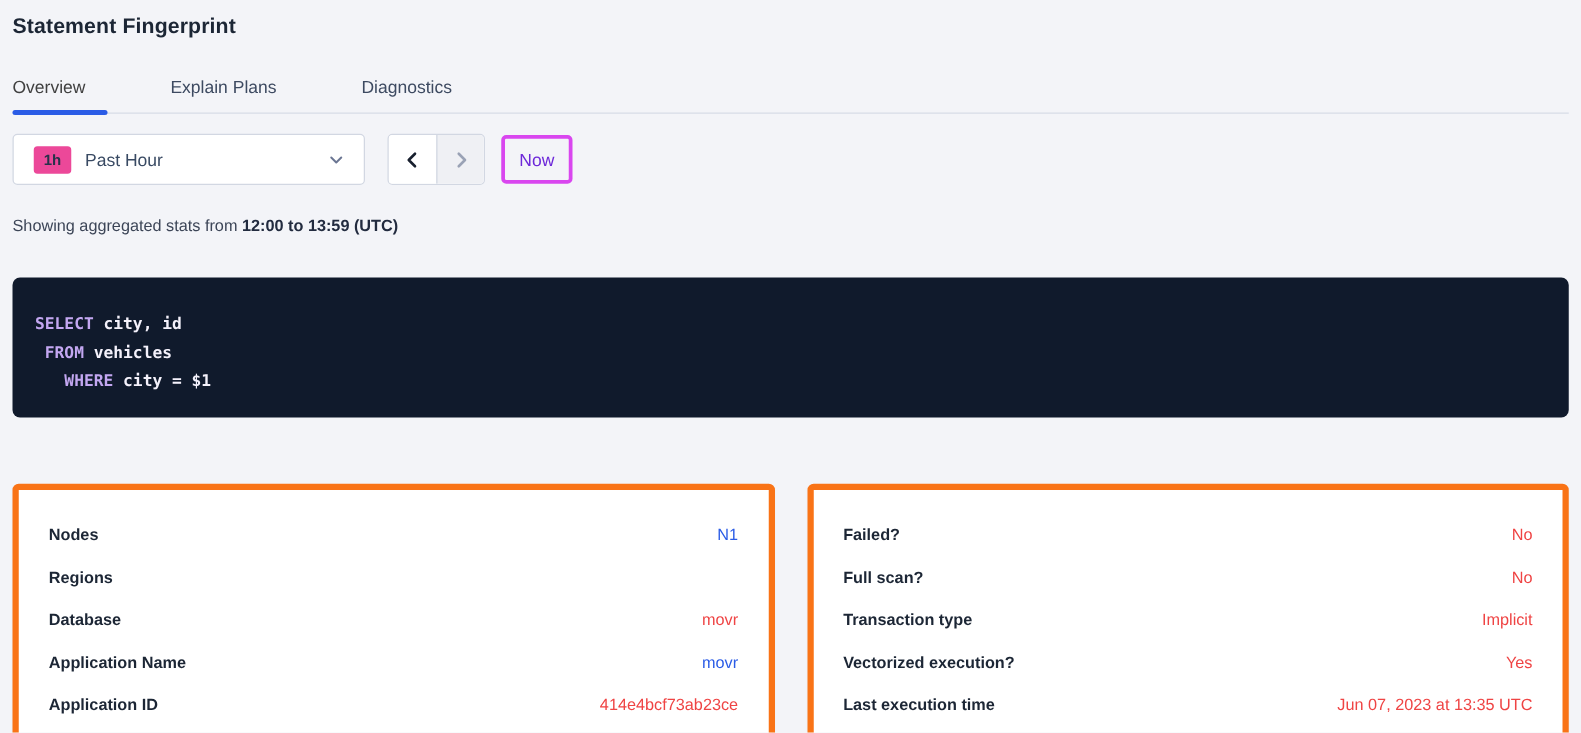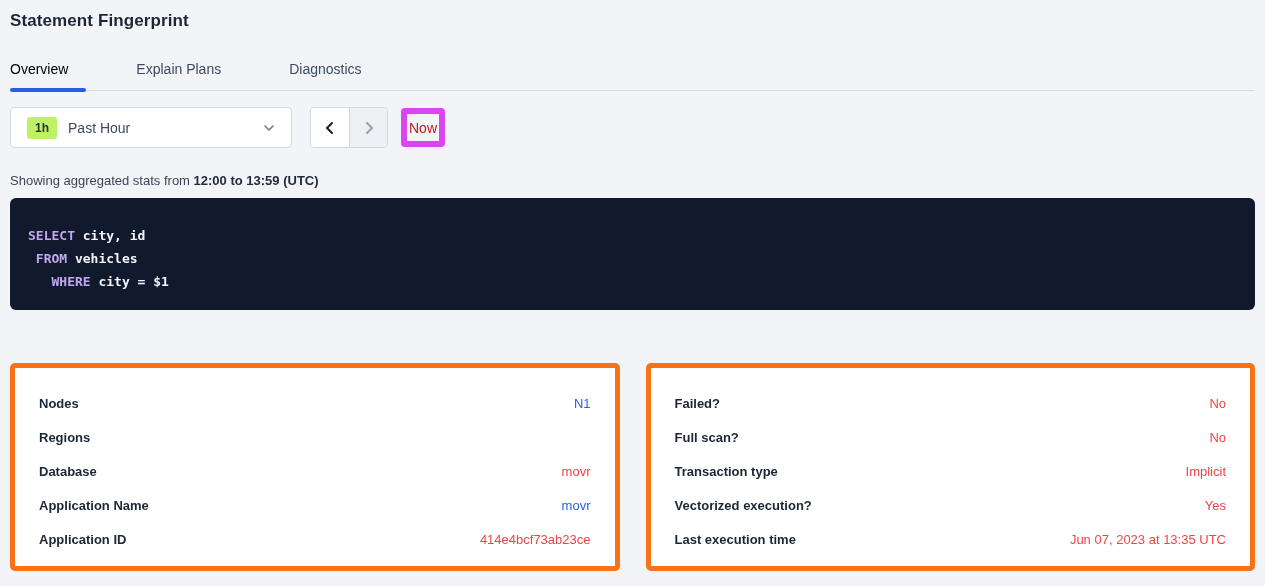--- a/index.html
+++ b/index.html
@@ -29,21 +29,21 @@
   }
   .tab {
     font-size: 14px;
     color: #3d4a61;
     padding: 6px 9px 13px 9px;
     margin-right: 50px;
     cursor: pointer;
     position: relative;
   }
   .tab.active {
-    color: #000000;
+    color: #404040;
     text-align: right;
   }
   .tab.active::after {
     content: "";
     position: absolute;
     left: -9px; right: -9px; bottom: -2px;
     height: 4px;
     background: #2b5ce6;
     border-radius: 2px;
   }
@@ -61,21 +61,21 @@
     height: 41px;
     background: #fff;
     border: 1px solid #d2d7e2;
     border-radius: 4px;
     display: flex;
     align-items: center;
     padding: 0 16px;
     cursor: pointer;
   }
   .time-badge {
-    background: #bef264;
+    background: #ec4899;
     color: #27324a;
     font-size: 12px;
     font-weight: 700;
     border-radius: 3px;
     padding: 4px 8px;
     margin-right: 11px;
   }
   .time-label {
     font-size: 14px;
     color: #394a63;
@@ -103,41 +103,41 @@
     cursor: pointer;
   }
   .arrow-btn.next {
     background: #eff0f4;
     border-left: 1px solid #d2d7e2;
     cursor: default;
   }
   .now-btn {
     margin-left: 13px;
     height: 39px;
-    width: 44px;
+    width: 57px;
     background: transparent;
-    border: 6px solid #d946ef;
+    border: 3px solid #d946ef;
     border-radius: 4px;
-    color: #b91c1c;
+    color: #6d28d9;
     font-size: 14px;
     font-family: "Liberation Sans", sans-serif;
     cursor: default;
   }
 
   
   .stats-line {
     margin-top: 25px;
     font-size: 13px;
     color: #3c4557;
   }
   .stats-line b { color: #222b3f; font-weight: 700; }
 
   
   .sql-box {
-    margin-top: 10px;
+    margin-top: 34px;
     background: #101a2c;
     border-radius: 6px;
     height: 112px;
     padding: 26px 18px 0 18px;
   }
   .sql-line {
     font-family: "DejaVu Sans Mono", "Liberation Mono", monospace;
     font-size: 13px;
     font-weight: 700;
     line-height: 23px;

